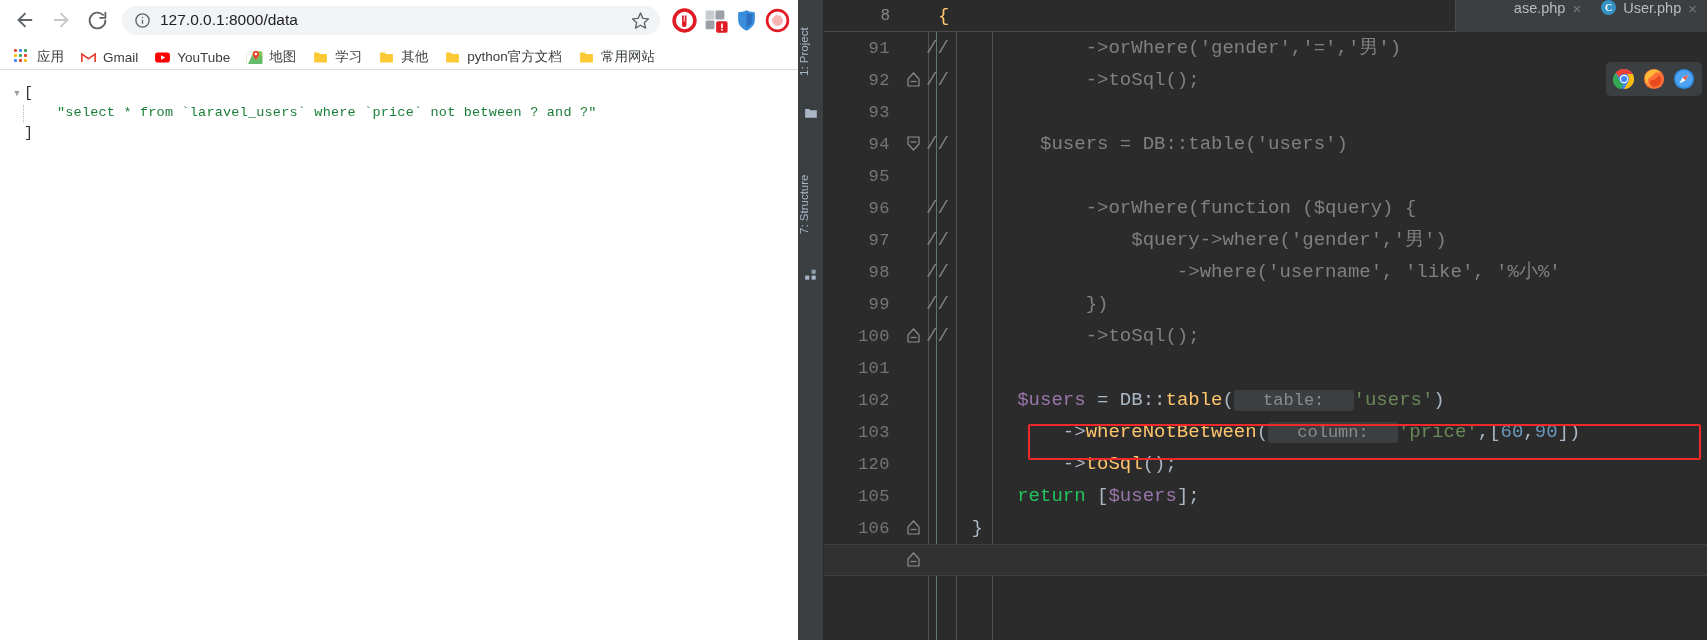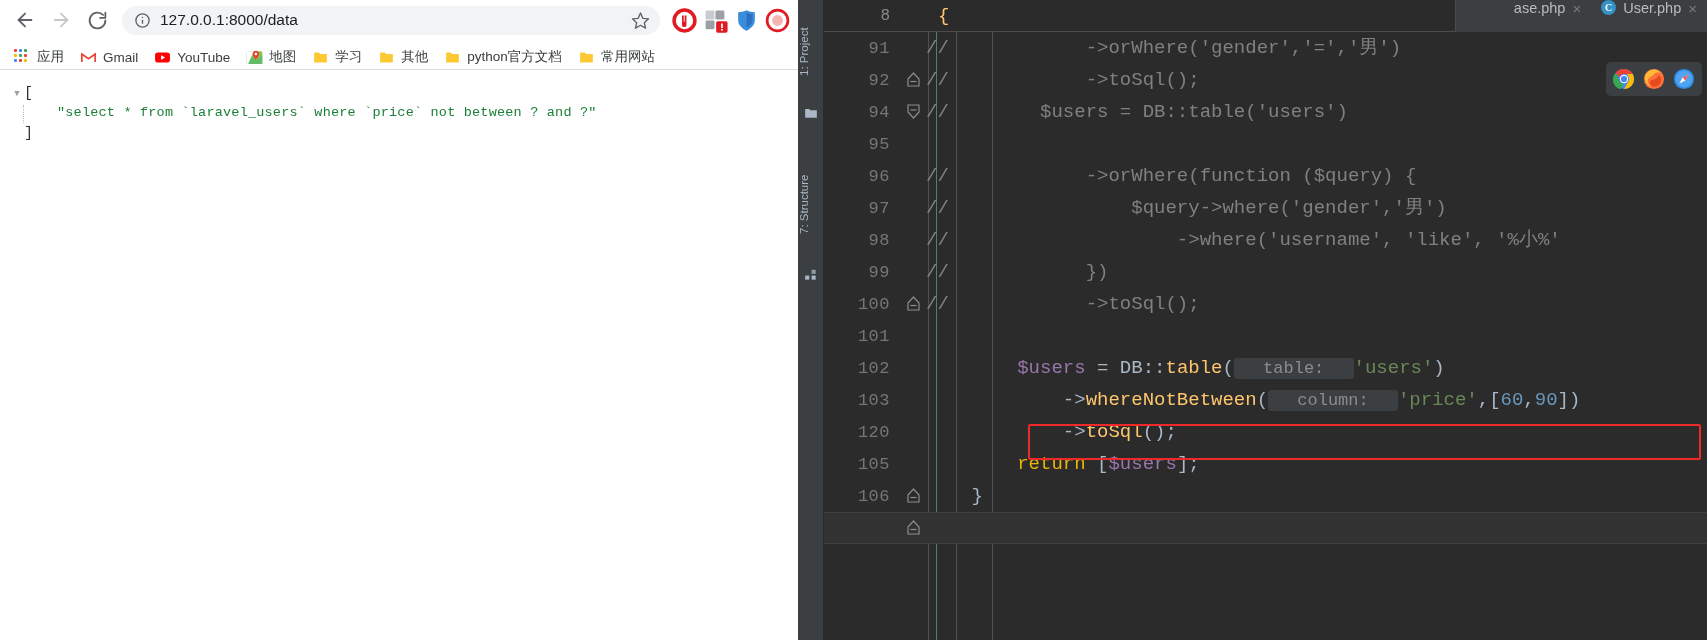--- a/index.html
+++ b/index.html
@@ -148,21 +148,21 @@
     color: #8d8d8d;
   }
   .code {
     flex: 1 1 auto; white-space: pre; font-size: 19px;
     line-height: 32px; color: #a9b7c6; letter-spacing: 0px;
     overflow: visible;
   }
   .c-comment { color: #808080; }
   .c-str { color: #6a8759; }
   .c-num { color: #6897bb; }
-  .c-kw { color: #eab308; }
+  .c-kw { color: #22c55e; }
   .c-fn { color: #ffc66d; }
   .c-var { color: #9876aa; }
   .c-plain { color: #a9b7c6; }
   .c-hint {
     color: #8c8c8c; background: #3c3f41; border-radius: 3px;
     padding: 1px 19px; font-size: 17px;
   }
   .c-brace { color: #ffc66d; }
 
   
@@ -420,20 +420,25 @@
             <div class="gutter">92</div>
             <div class="foldcol">
               <span class="fold"><svg width="13" height="15" viewBox="0 0 13 15">
                   <path d="M6.5 1L12 7v7H1V7z" fill="none" stroke="#8d8d8d" stroke-width="1.2"></path>
                   <line x1="3.5" y1="9.5" x2="9.5" y2="9.5" stroke="#8d8d8d" stroke-width="1.2"></line>
                 </svg></span>
             </div>
             <div class="code"><span class="c-comment">//</span><span class="c-comment">            -&gt;toSql();</span></div>
           </div>
           <div class="crow">
+            <div class="gutter">93</div>
+            <div class="foldcol"></div>
+            <div class="code"></div>
+          </div>
+          <div class="crow">
             <div class="gutter">94</div>
             <div class="foldcol">
               <span class="fold"><svg width="13" height="15" viewBox="0 0 13 15">
                   <path d="M1 1h11v7l-5.5 6L1 8z" fill="none" stroke="#8d8d8d" stroke-width="1.2"></path>
                   <line x1="3.5" y1="6" x2="9.5" y2="6" stroke="#8d8d8d" stroke-width="1.2"></line>
                 </svg></span>
             </div>
             <div class="code"><span class="c-comment">//</span><span class="c-comment">        $users = DB::table('users')</span></div>
           </div>
           <div class="crow">

